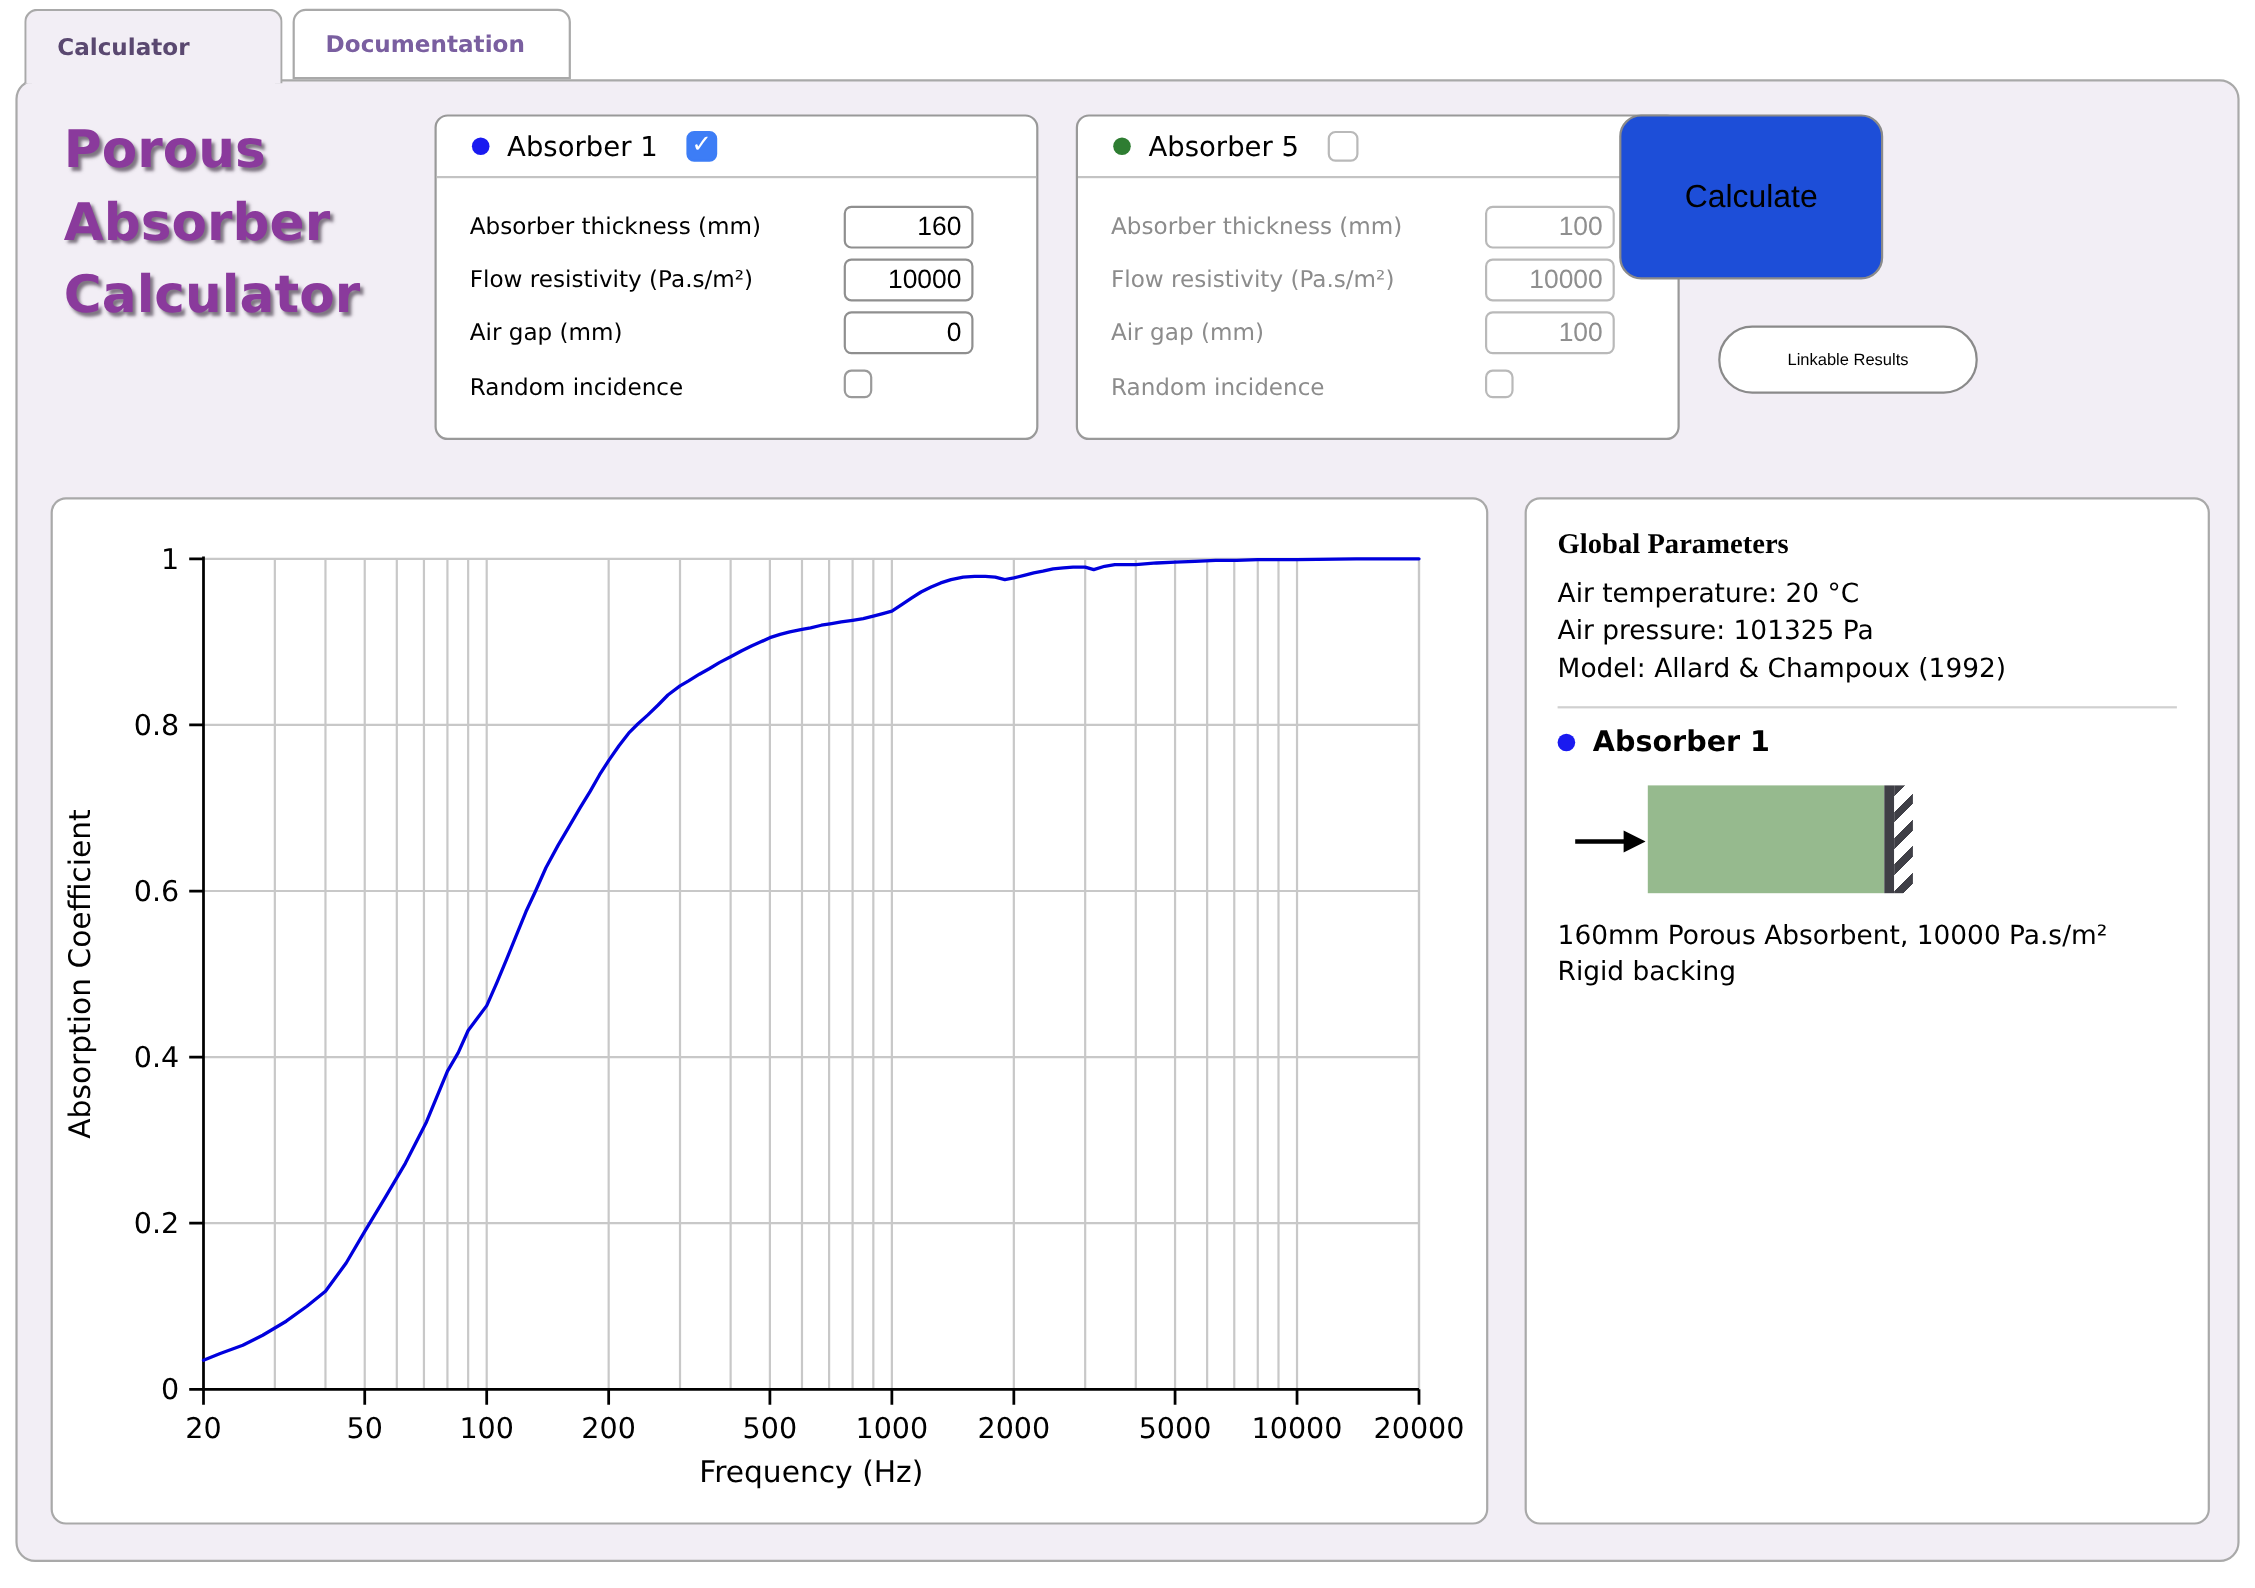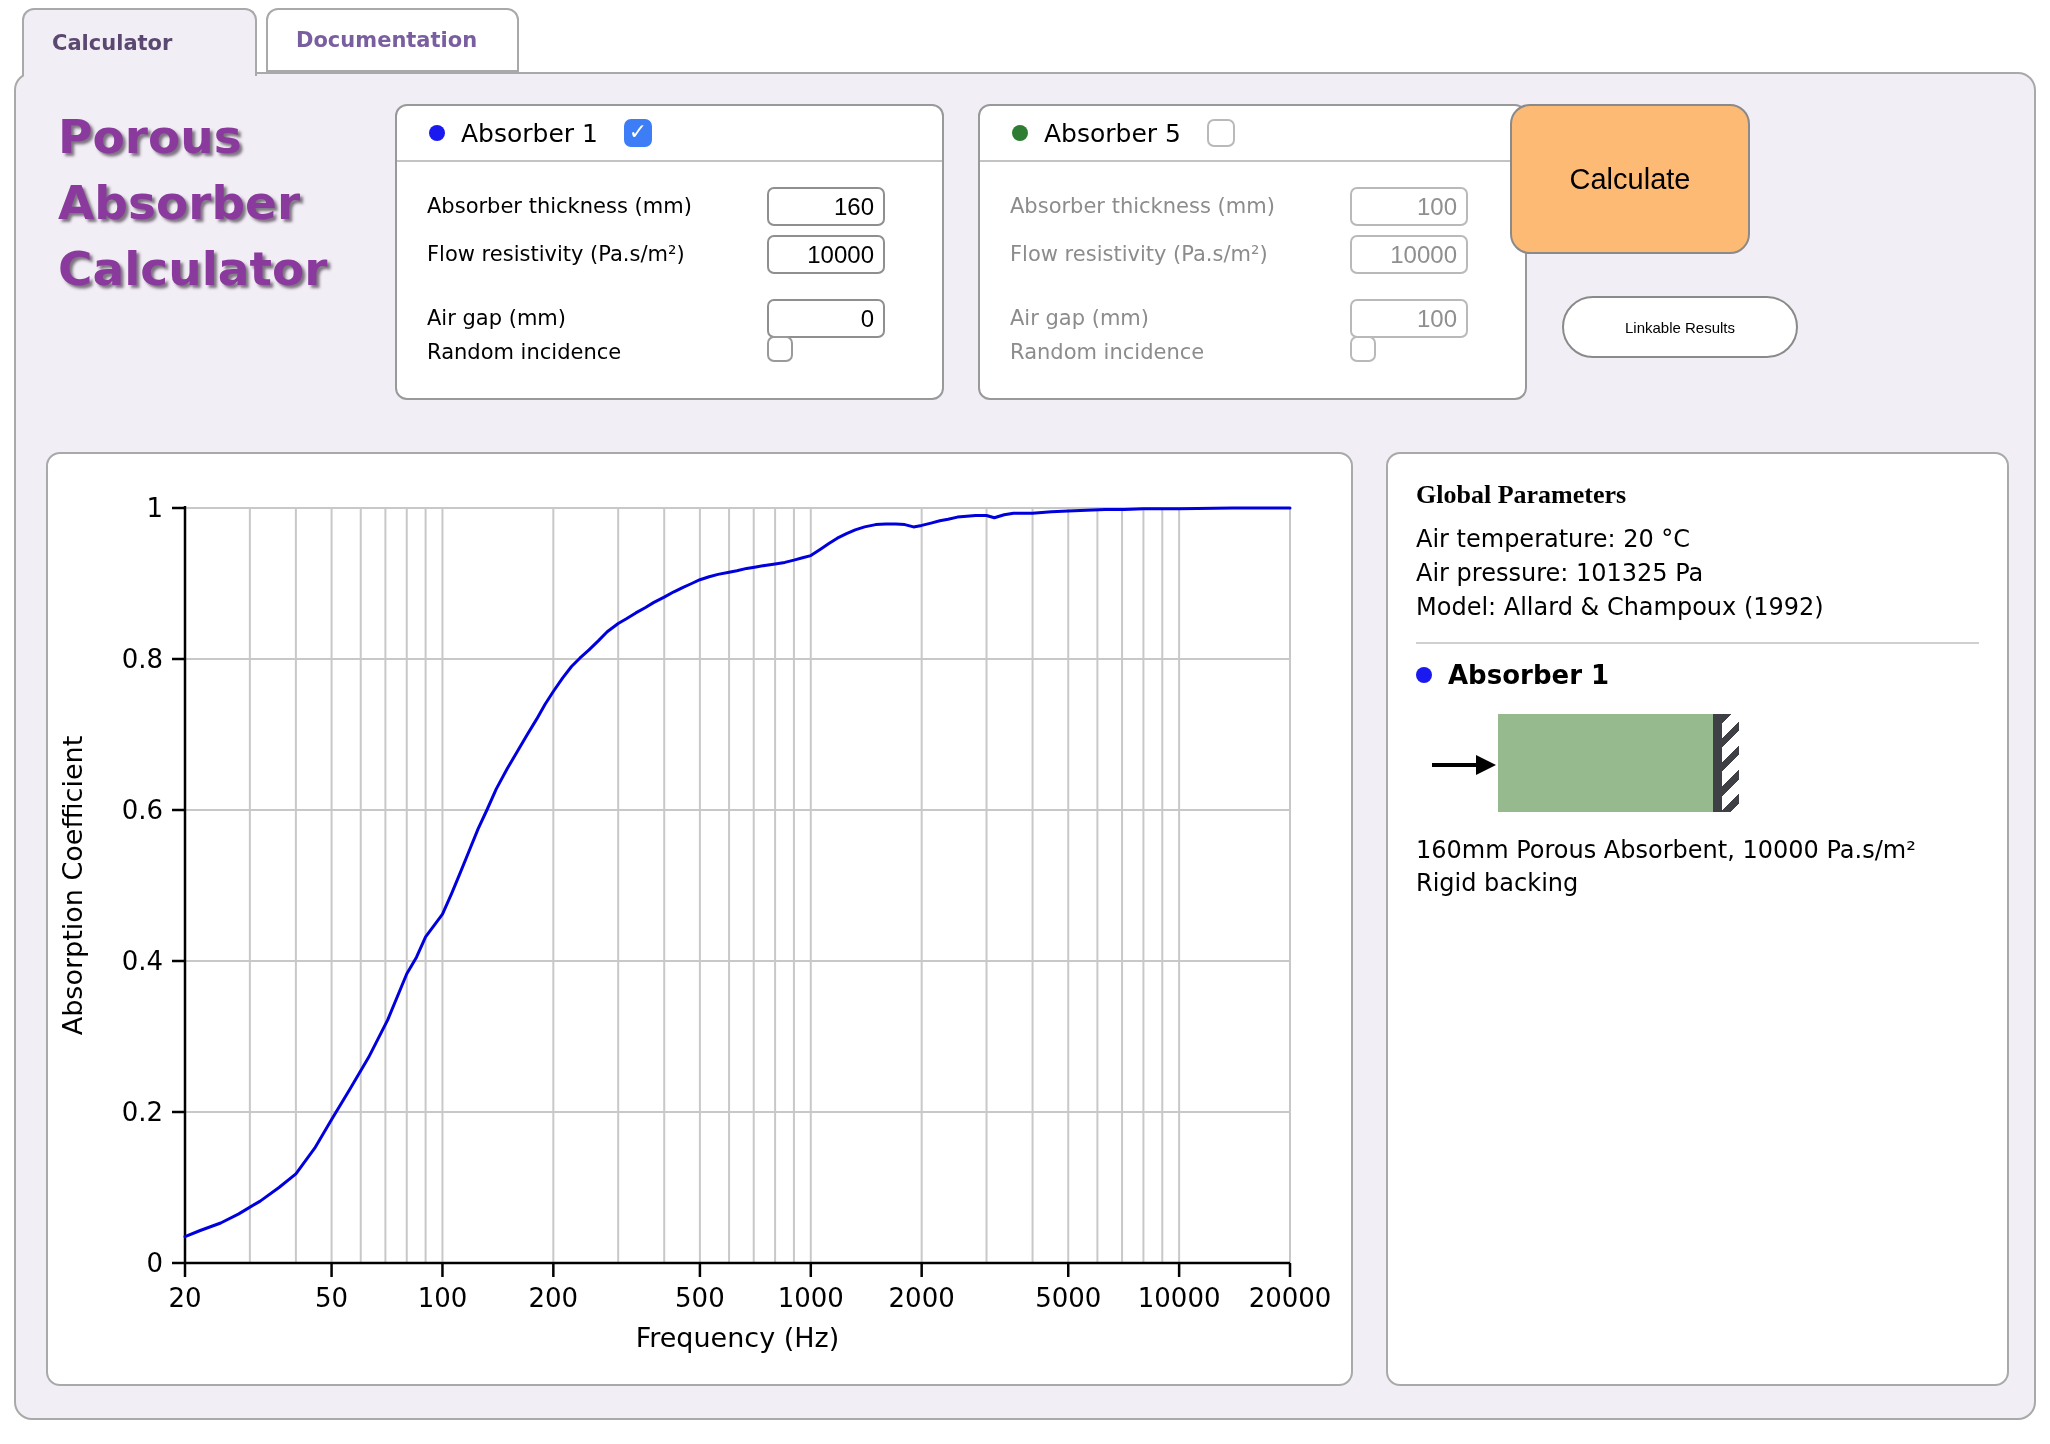--- a/index.html
+++ b/index.html
@@ -47,21 +47,21 @@
   .absorber-panel.p1 { left:395px; }
   .absorber-panel.p2 { left:978px; }
   .absorber-header {
     height:56px; display:flex; align-items:center; padding-left:32px;
     border-bottom:2px solid #c3c3c3;
   }
   .legend-dot { width:16px; height:16px; border-radius:50%; flex:0 0 auto; }
   .absorber-header .abs-name { font-size:25px; margin-left:16px; color:#000; }
   .hdr-gap { width:26px; }
   .field-row { position:absolute; left:0; width:100%; height:40px; }
-  .row-0 { top:80px; } .row-1 { top:128px; } .row-2 { top:192px; }
+  .row-0 { top:80px; } .row-1 { top:128px; } .row-2 { top:176px; }
   .row-3 { top:226px; }
   .field-label {
     position:absolute; left:30px; top:0; height:40px; line-height:40px;
     font-size:21px; color:#000;
   }
   .num-input {
     position:absolute; left:370px; top:1px; width:118px; height:39px;
     border:2px solid #8f8f8f; border-radius:7px; background:#fff;
     font-family:"Liberation Sans", sans-serif;
     font-size:24px; text-align:right; padding-right:9px; color:#000;
@@ -77,22 +77,22 @@
   .checkbox.small { width:26px; height:26px; position:absolute; left:370px; top:4px; }
   .checkbox.checked { background:#3d7df6; border-color:#3d7df6; }
   .checkbox .mark {
     color:#fff; font-size:22px; font-weight:bold; line-height:1;
     transform:translateY(-1px);
   }
   .p2 .checkbox { border-color:#b9b9b9; }
 
   
   .calc-btn {
-    position:absolute; left:1510px; top:104px; width:240px; height:150px; z-index:6;
-    background:#fdba74; border:2px solid #8a8a8a; border-radius:20px;
+    position:absolute; left:1472px; top:104px; width:240px; height:150px; z-index:6;
+    background:#1d4ed8; border:2px solid #8a8a8a; border-radius:20px;
     font-family:"Liberation Sans", sans-serif; font-size:29px; color:#000;
     display:flex; align-items:center; justify-content:center; cursor:pointer;
   }
   .link-btn {
     position:absolute; left:1562px; top:296px; width:236px; height:62px; z-index:6;
     background:#fff; border:2px solid #8a8a8a; border-radius:31px;
     font-family:"Liberation Sans", sans-serif; font-size:15px; color:#000;
     display:flex; align-items:center; justify-content:center; cursor:pointer;
   }
 

